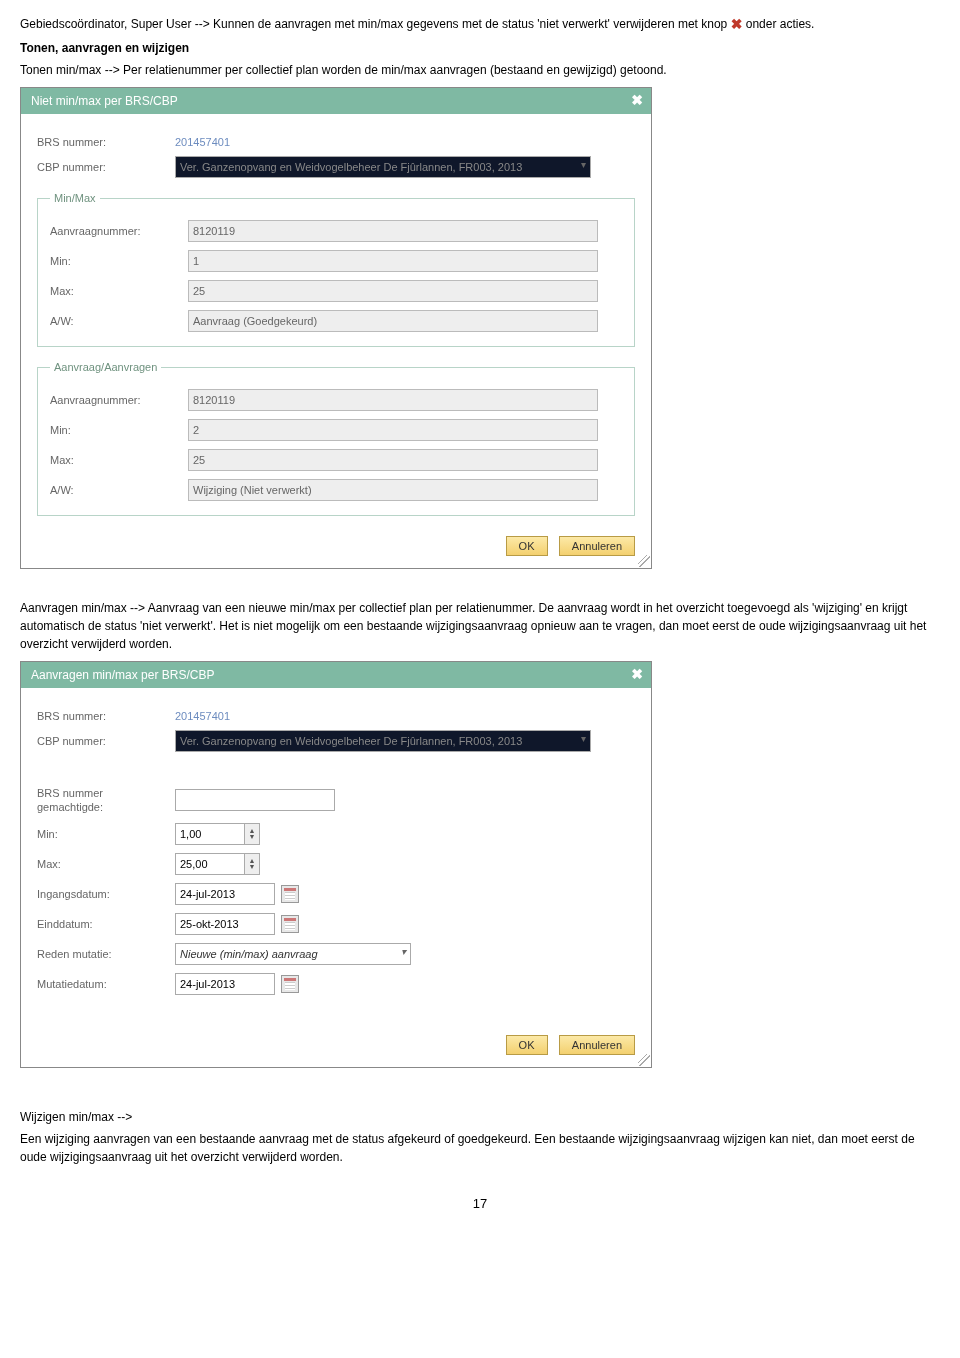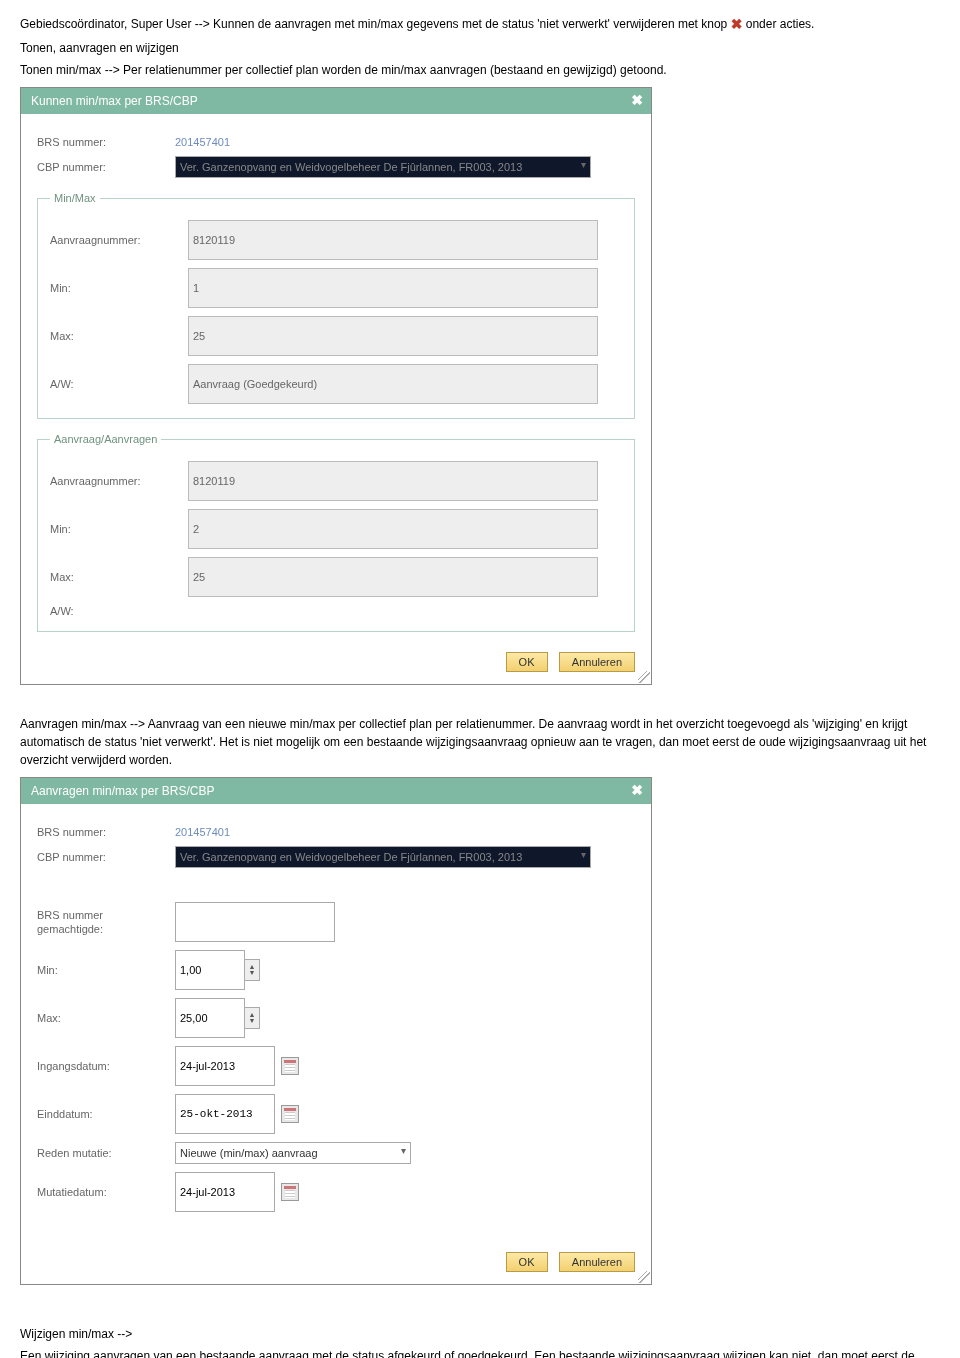--- a/index.html
+++ b/index.html
@@ -5,21 +5,21 @@
   body {
     font-family: Verdana, Arial, sans-serif;
     font-size: 12px;
     margin: 0;
     padding: 10px 20px;
     background: #fff;
     color: #000;
     width: 920px;
   }
   .para { margin: 4px 0; line-height: 1.5; }
-  .bold { font-weight: normal; }
+  .bold { font-weight: bold; }
   .delete-icon { color: #c0392b; font-weight: bold; font-size: 14px; vertical-align: middle; }
   .dialog {
     border: 1px solid #888;
     width: 630px;
     background: #fff;
     margin: 8px 0;
     position: relative;
   }
   .dialog-title {
     background: #7fb9a3;
@@ -50,21 +50,21 @@
   }
   .form-label {
     width: 130px;
     color: #666;
     padding-right: 8px;
   }
   .ro-blue { color: #6d8cbf; }
   .field-input {
     font-size: 11px;
     font-family: Verdana, Arial, sans-serif;
-    padding: 11px 4px;
+    padding: 2px 4px;
     border: 1px solid #aaa;
     background: #fff;
     height: 16px;
     box-sizing: content-box;
   }
   .field-input.ro {
     background: #eee;
     color: #666;
     border: 1px solid #bbb;
   }
@@ -168,21 +168,21 @@
   <span>Gebiedscoördinator, Super User --&gt; Kunnen de aanvragen met min/max gegevens met de status 'niet verwerkt' verwijderen met knop </span>
   <span class="delete-icon">✖</span>
   <span> onder acties.</span>
 </p>
 
 <p class="para bold">Tonen, aanvragen en wijzigen</p>
 <p class="para">Tonen min/max --&gt; Per relatienummer per collectief plan worden de min/max aanvragen (bestaand en gewijzigd) getoond.</p>
 
 <div class="dialog">
   <div class="dialog-title">
-    <span>Kunnen min/max per BRS/CBP</span>
+    <span>Niet min/max per BRS/CBP</span>
     <span class="dialog-close">✖</span>
   </div>
   <div class="dialog-body">
     <div class="form-row">
       <span class="form-label">BRS nummer:</span>
       <span class="ro-blue">201457401</span>
     </div>
     <div class="form-row">
       <span class="form-label">CBP nummer:</span>
       <span class="select-like" style="width:390px;">
@@ -220,20 +220,21 @@
       <div class="form-row">
         <span class="form-label">Min:</span>
         <input class="field-input ro" style="width: 400px;" readonly="" value="2">
       </div>
       <div class="form-row">
         <span class="form-label">Max:</span>
         <input class="field-input ro" style="width: 400px;" readonly="" value="25">
       </div>
       <div class="form-row">
         <span class="form-label">A/W:</span>
+        <input class="field-input ro" style="width: 400px;" readonly="" value="Wijziging (Niet verwerkt)">
       </div>
     </fieldset>
 
     <div class="dialog-buttons">
       <span class="btn">OK</span>
       <span class="btn">Annuleren</span>
     </div>
   </div>
   <div class="resize-grip"></div>
 </div>
@@ -280,26 +281,26 @@
           <span>▼</span>
         </span>
     </div>
     <div class="form-row">
       <span class="form-label">Ingangsdatum:</span>
       <input class="field-input" style="width: 90px;" value="24-jul-2013">
       <span class="cal-icon"></span>
     </div>
     <div class="form-row">
       <span class="form-label">Einddatum:</span>
-      <input class="field-input" style="width: 90px; font-family: Liberation Mono, monospace;" value="25-okt-2013">
+      <input class="field-input" style="width: 90px;" value="25-okt-2013">
       <span class="cal-icon"></span>
     </div>
     <div class="form-row">
       <span class="form-label">Reden mutatie:</span>
-      <span class="select-like" style="width:210px; background:#fff; color:#333;">
+      <span class="select-like" style="width:210px; background:#fff; color:#333;font-style:italic;">
         <span>Nieuwe (min/max) aanvraag</span>
         <span class="arrow">▾</span>
       </span>
     </div>
     <div class="form-row">
       <span class="form-label">Mutatiedatum:</span>
       <input class="field-input" style="width: 90px;" value="24-jul-2013">
       <span class="cal-icon"></span>
     </div>
 

